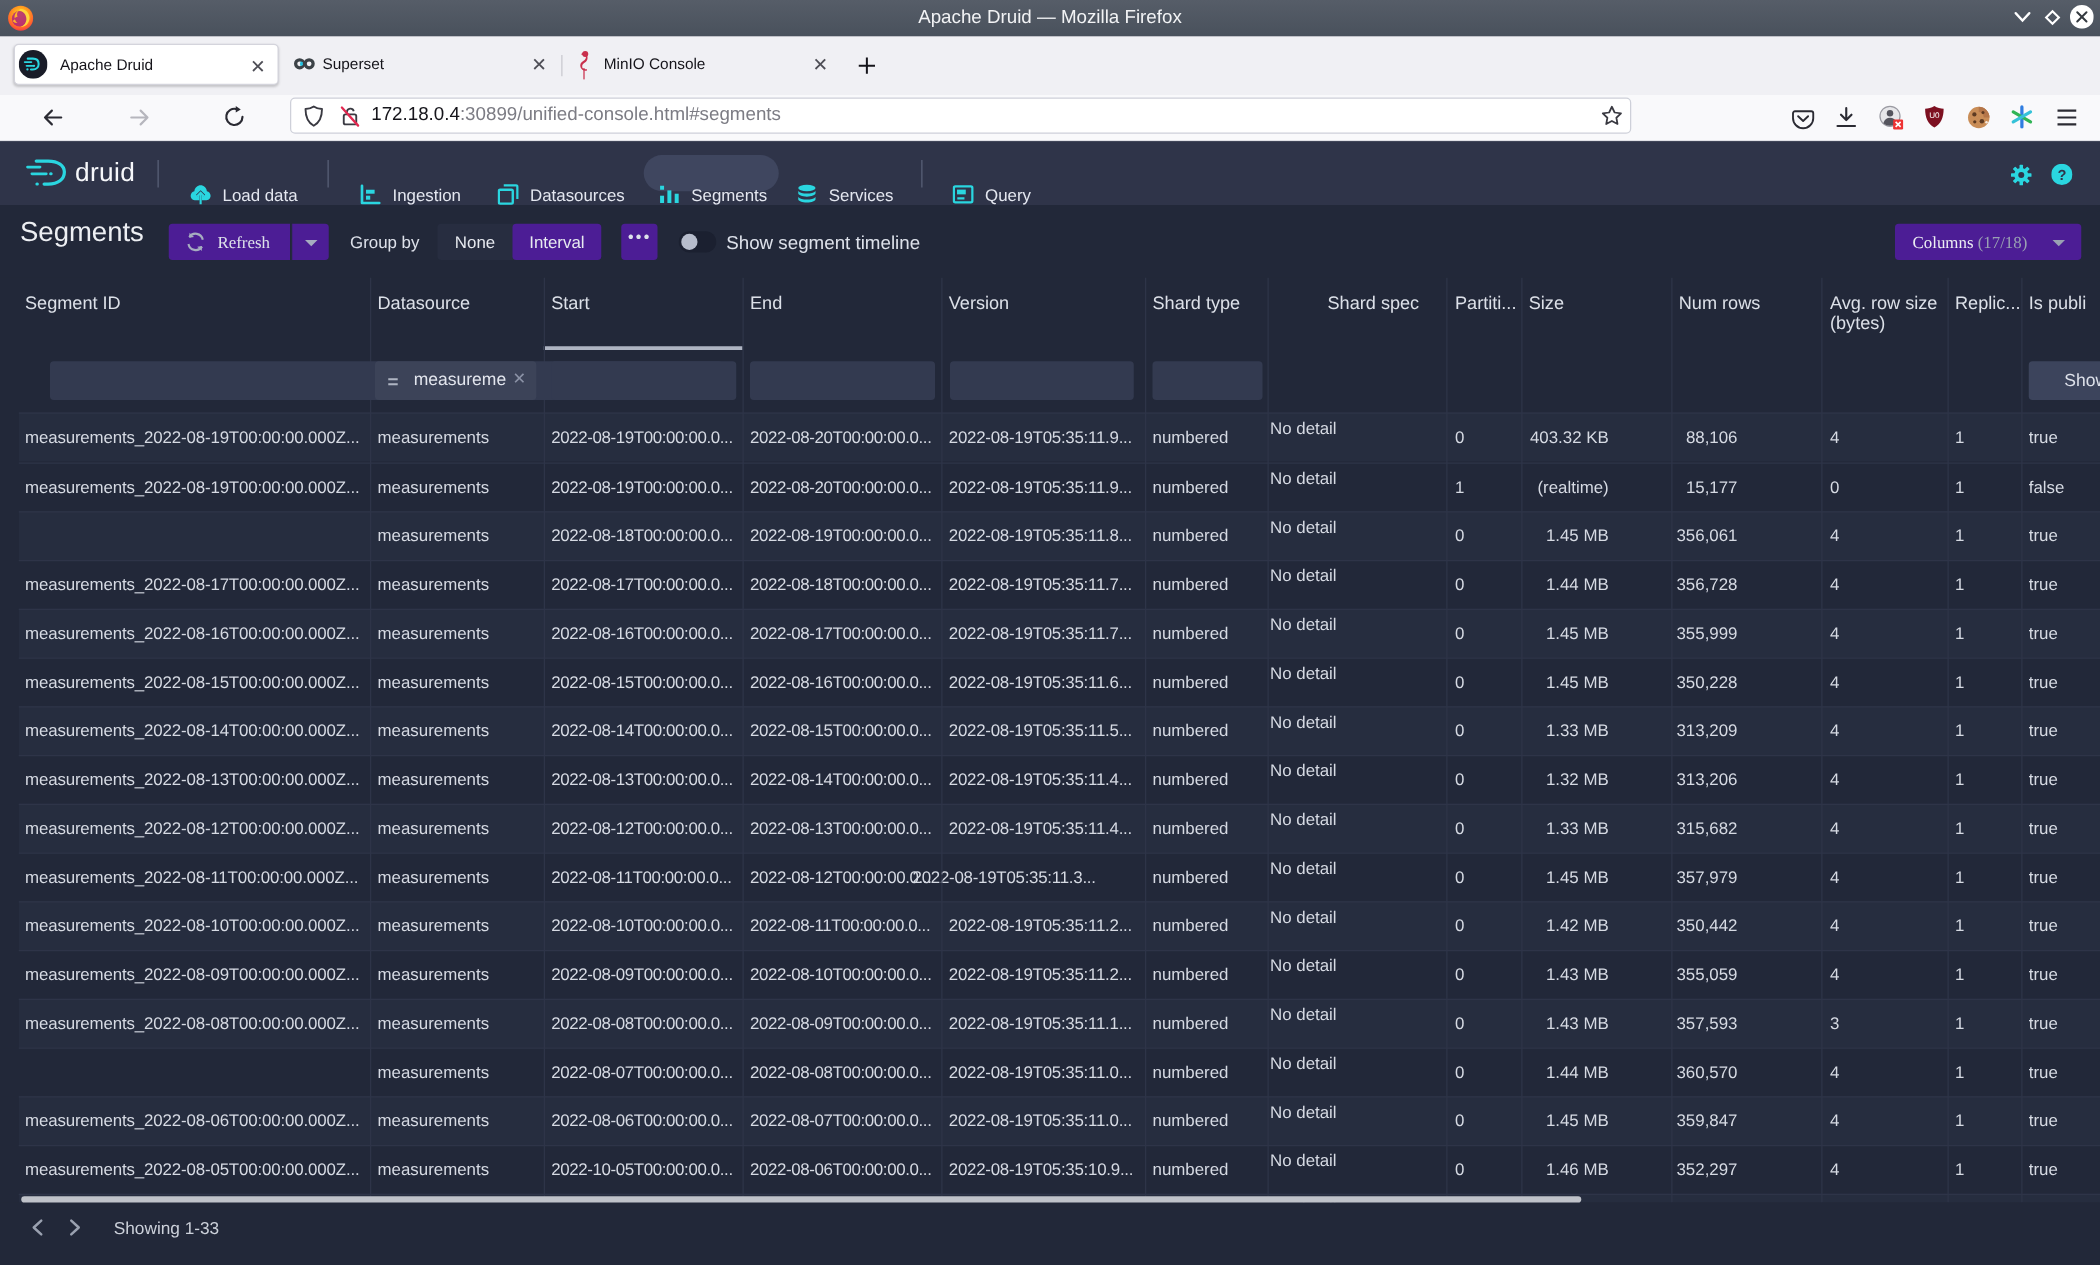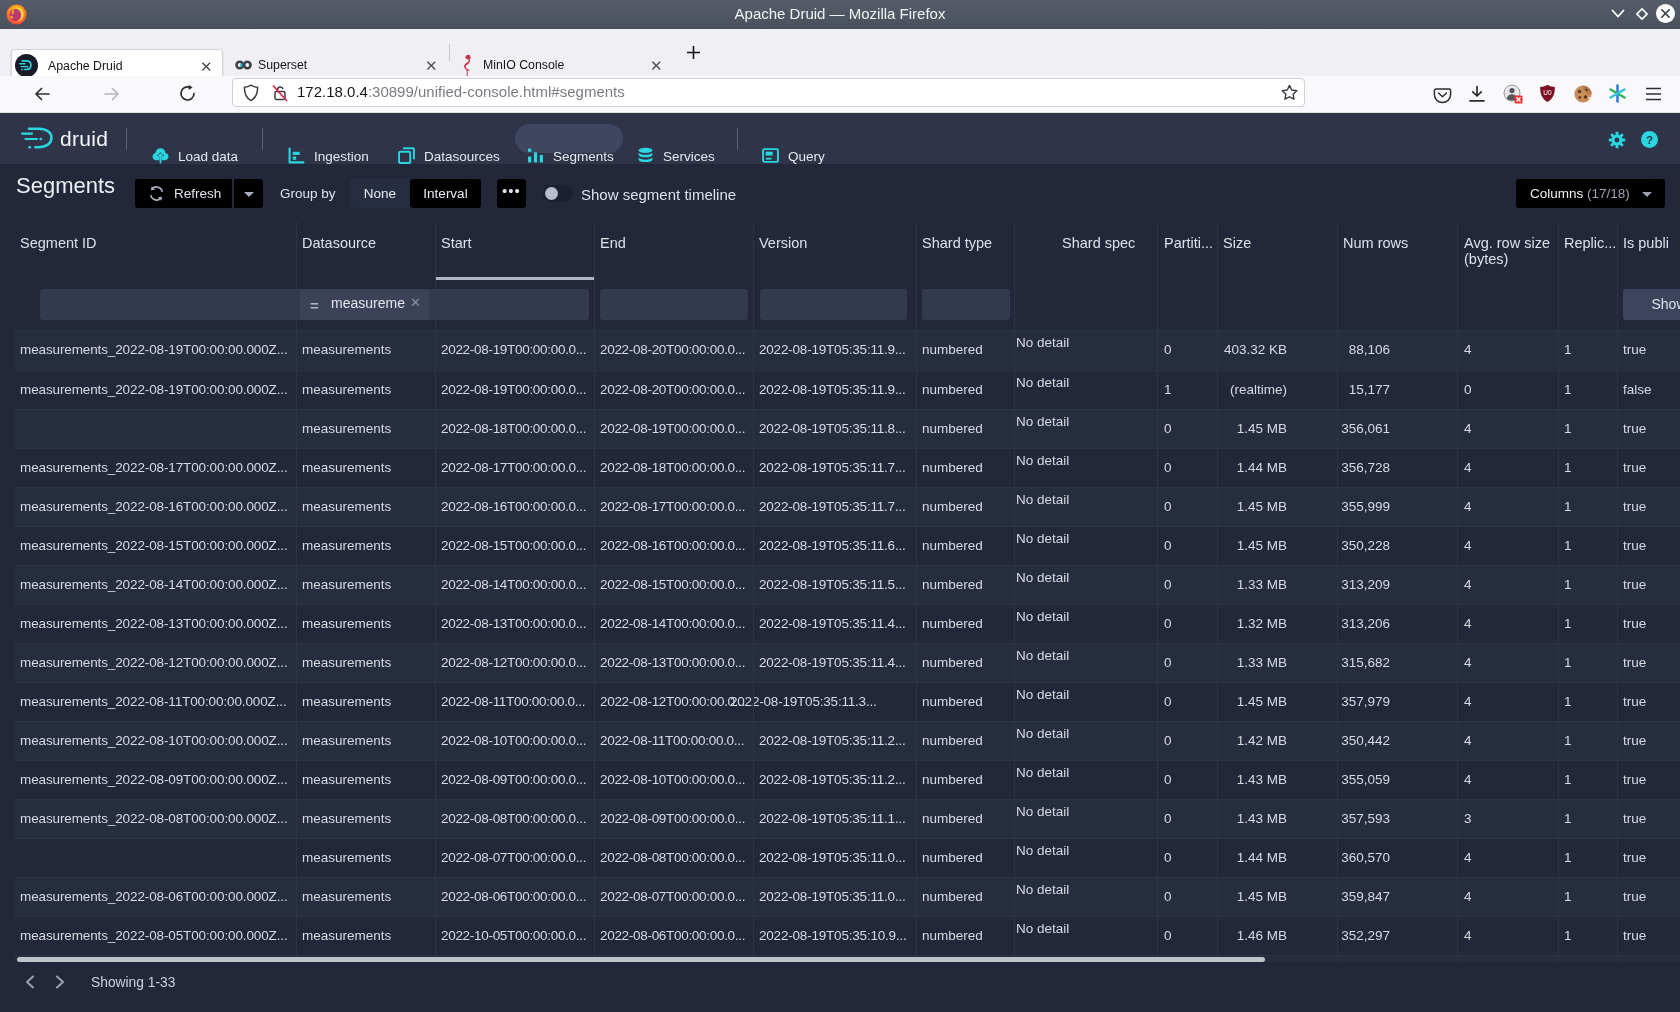--- a/index.html
+++ b/index.html
@@ -6,38 +6,38 @@
   html,body { width:1680px; height:1012px; overflow:hidden; background:#222839;
     font-family:"Liberation Sans", sans-serif; }
   .abs { position:absolute; }
   
   #titlebar { position:absolute; left:0; top:0; width:1680px; height:29px;
     background:linear-gradient(#565d68,#49515c); color:#f2f3f5; }
   #titletext { position:absolute; left:0; right:0; top:5px; text-align:center;
     font-size:15px; color:#f2f3f5; }
   
   #tabbar { position:absolute; left:0; top:29px; width:1680px; height:47px; background:#f0f0f4; }
-  .tab { position:absolute; top:20px; height:33px; border-radius:4px; }
+  .tab { position:absolute; top:6px; height:33px; border-radius:4px; }
   .tab .tlabel { font-size:12.3px; color:#15141a; }
   #tab1 { left:11px; width:212px; background:#ffffff; border:1px solid #d4d4dc; box-shadow:0 1px 2px rgba(0,0,0,.18); }
   .tabx { color:#4e4e56; font-size:15px; font-weight:300; }
   .tabsep { position:absolute; top:15px; width:1px; height:17px; background:#c8c8ce; }
   
   #urlrow { position:absolute; left:0; top:76px; width:1680px; height:37px; background:#f9f9fb;
     border-bottom:1px solid #e0e0e6; }
   #urlbox { position:absolute; left:232px; top:2px; width:1073px; height:29px; background:#ffffff;
     border:1px solid #ced0d9; border-radius:4px; }
   
   #appheader { position:absolute; left:0; top:113px; width:1680px; height:51px; background:#2f3449; }
   .navitem { position:absolute; top:0; height:51px; display:flex; align-items:flex-end;
     color:#e4e7f0; font-size:13.5px; }
   .navsep { position:absolute; top:15px; width:1px; height:22px; background:#5a6078; }
   
   #viewheader { position:absolute; left:0; top:164px; width:1680px; height:58px; background:#222839; }
-  .btn { position:absolute; background:#000000; border-radius:3px; color:#dde1ea; font-size:13.5px; }
+  .btn { position:absolute; background:#4c1d95; border-radius:3px; color:#dde1ea; font-size:13.5px;font-family:Liberation Serif, serif; }
   
   #table { position:absolute; left:0; top:222px; width:1680px; height:740px; background:#222839; overflow:hidden; }
   .hcell { position:absolute; top:0; height:60px; color:#dce0e8; font-size:14.5px; padding-top:13px; }
   .vline { position:absolute; background:#2e3448; width:1px; z-index:2; }
   .row { position:absolute; left:0; width:1690px; height:39px; }
   .row.odd { background:linear-gradient(90deg, #222839 15px, #262d3f 15px); }
   .rline { position:absolute; left:15px; width:1675px; height:1px; background:#2e3448; z-index:2; }
   .cell { position:absolute; top:0; height:39px; line-height:39px; white-space:nowrap; overflow:hidden;
     color:#d6dae3; font-size:13.5px; }
   .dt { letter-spacing:-0.3px; }

